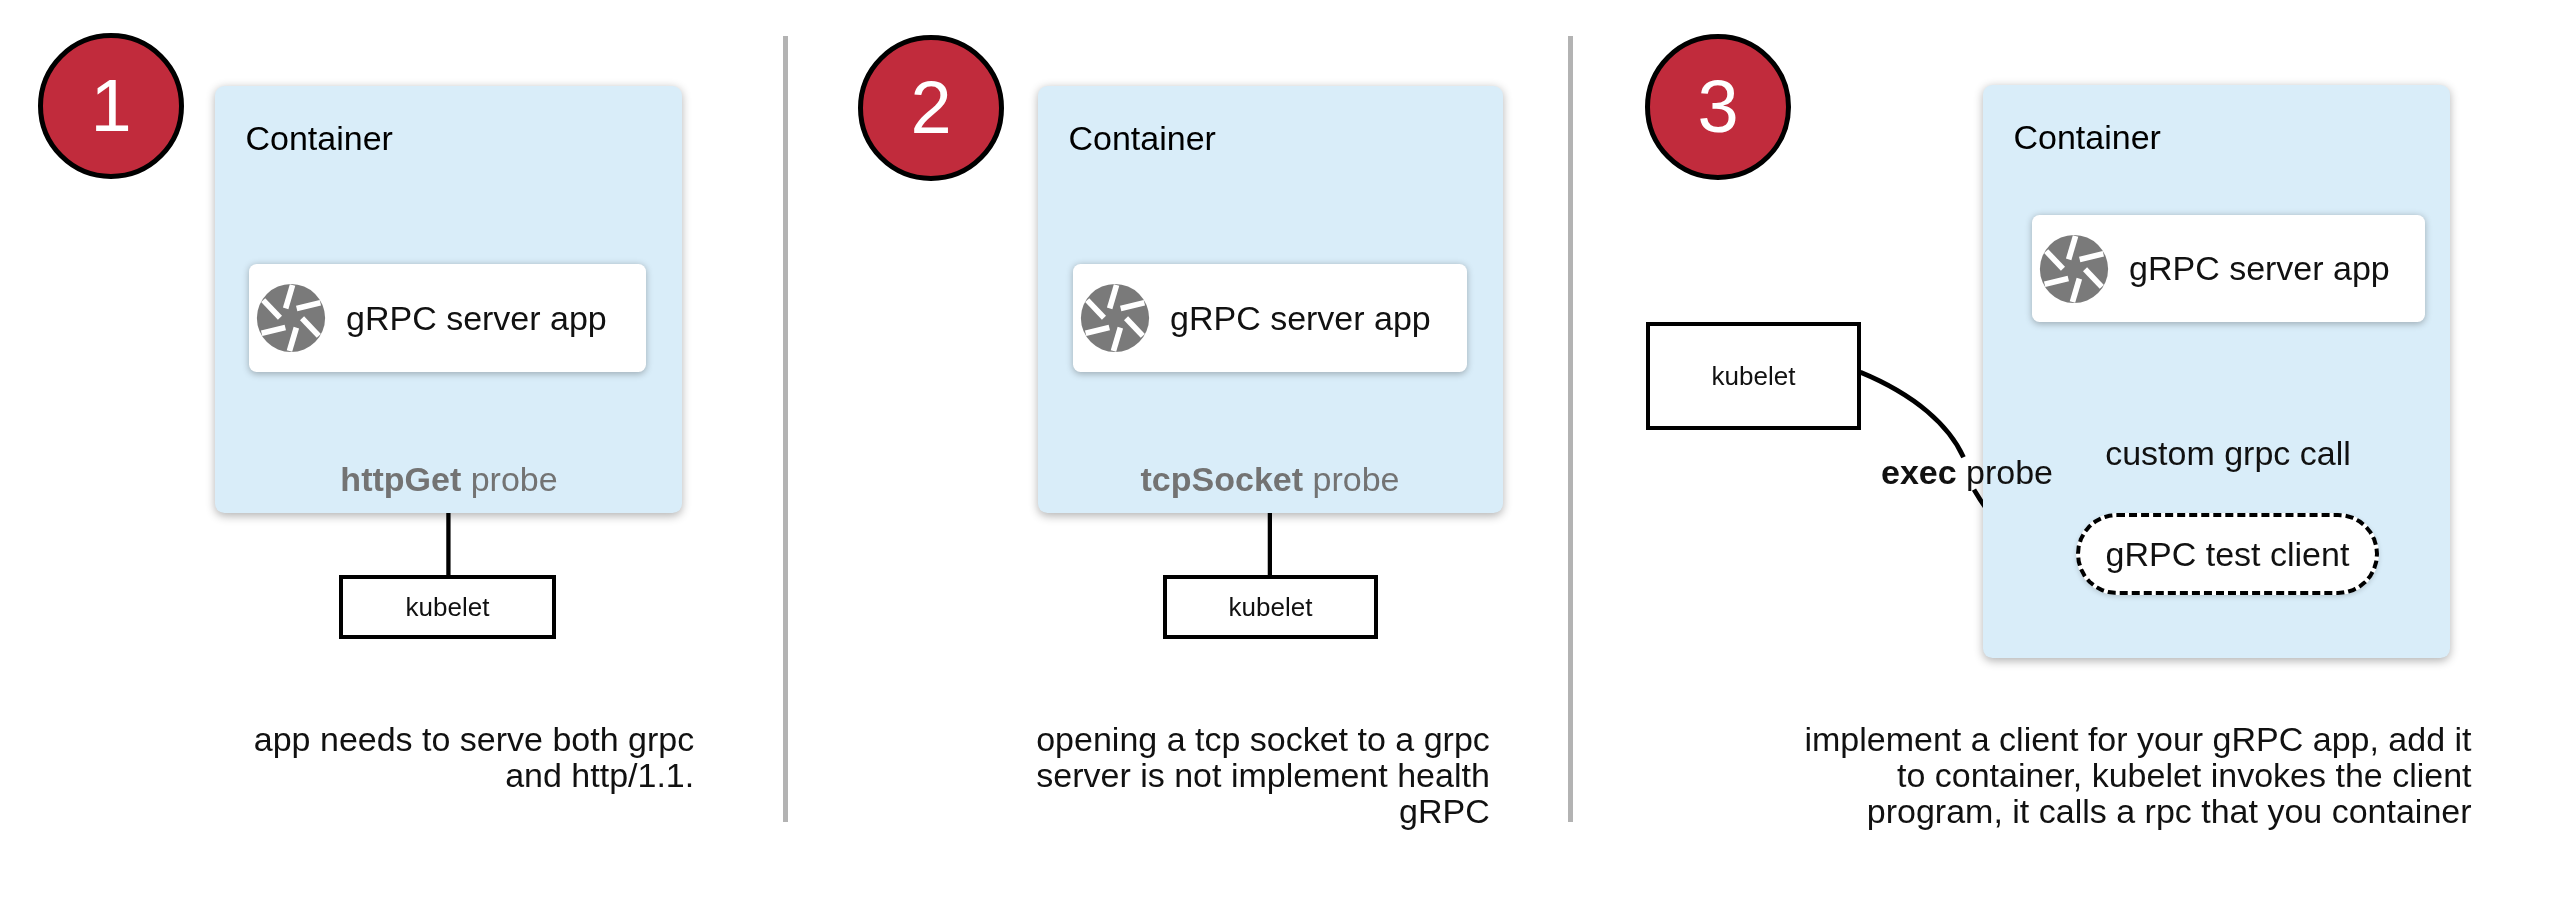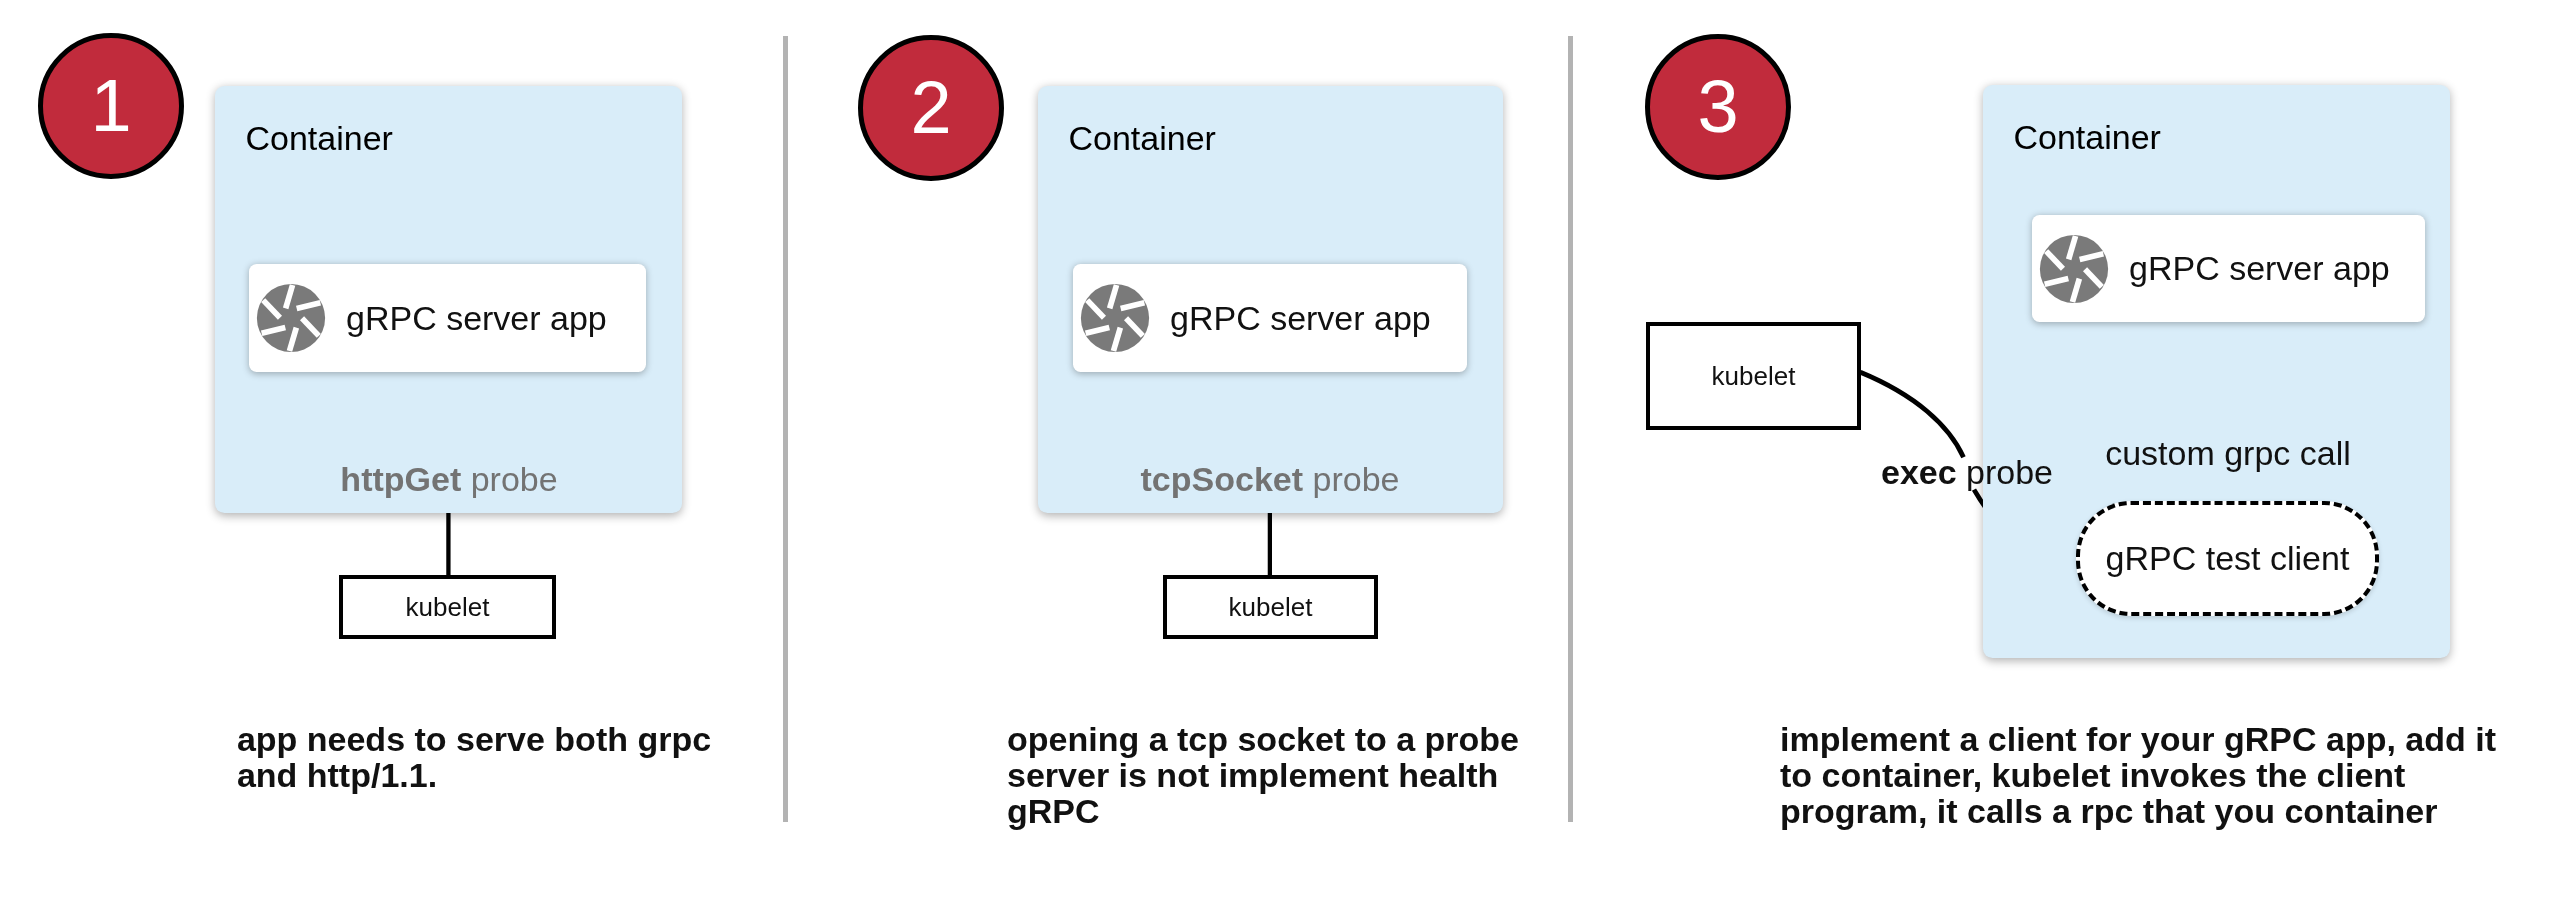--- a/index.html
+++ b/index.html
@@ -46,21 +46,21 @@
   .probe-label b{font-weight:bold;}
 
   .kubelet{
     position:absolute;background:#fff;border:4.8px solid #000;
     display:flex;align-items:center;justify-content:center;
     font-size:26px;
   }
 
   .caption{
     position:absolute;transform:translateX(-50%);
-    font-size:34px;line-height:36px;text-align:left;white-space:nowrap;font-weight:bold;
+    font-size:34px;line-height:36px;text-align:right;white-space:nowrap;
   }
 
   .float-label{
     position:absolute;transform:translateX(-50%);
     font-size:34px;white-space:nowrap;
   }
 
   .pill{
     position:absolute;background:#fff;border:4.8px dashed #000;border-radius:55px;
     display:flex;align-items:center;justify-content:center;
@@ -162,21 +162,21 @@
       <div class="probe-label" style="left:232px;top:374px">
         <b>tcpSocket</b><span> probe</span>
       </div>
     </div>
 
     <div class="kubelet" style="left:1163px;top:575px;width:215px;height:64px">
       <span>kubelet</span>
     </div>
 
     <div class="caption" style="left:1263px;top:721px">
-      <div>opening a tcp socket to a probe</div>
+      <div>opening a tcp socket to a grpc</div>
       <div>server is not implement health</div>
       <div>gRPC</div>
     </div>
   </div>
 
   <div>
     <div class="badge" style="left:1645px;top:34px">
       <span>3</span>
     </div>
 
@@ -191,21 +191,21 @@
             <line x1="44" y1="28" x2="69" y2="22" transform="rotate(60 38 38)"></line>
             <line x1="44" y1="28" x2="69" y2="22" transform="rotate(120 38 38)"></line>
             <line x1="44" y1="28" x2="69" y2="22" transform="rotate(180 38 38)"></line>
             <line x1="44" y1="28" x2="69" y2="22" transform="rotate(240 38 38)"></line>
             <line x1="44" y1="28" x2="69" y2="22" transform="rotate(300 38 38)"></line>
           </g>
         </svg>
         <span class="app-label">gRPC server app</span>
       </div>
 
-      <div class="pill" style="left:93px;top:416px;width:303px;height:115px">
+      <div class="pill" style="left:93px;top:428px;width:303px;height:82px">
         <span>gRPC test client</span>
       </div>
     </div>
 
     <div class="kubelet" style="left:1646px;top:322px;width:215px;height:108px">
       <span>kubelet</span>
     </div>
 
     <div class="float-label" style="left:1967px;top:453px">
       <b>exec</b><span> probe</span>

